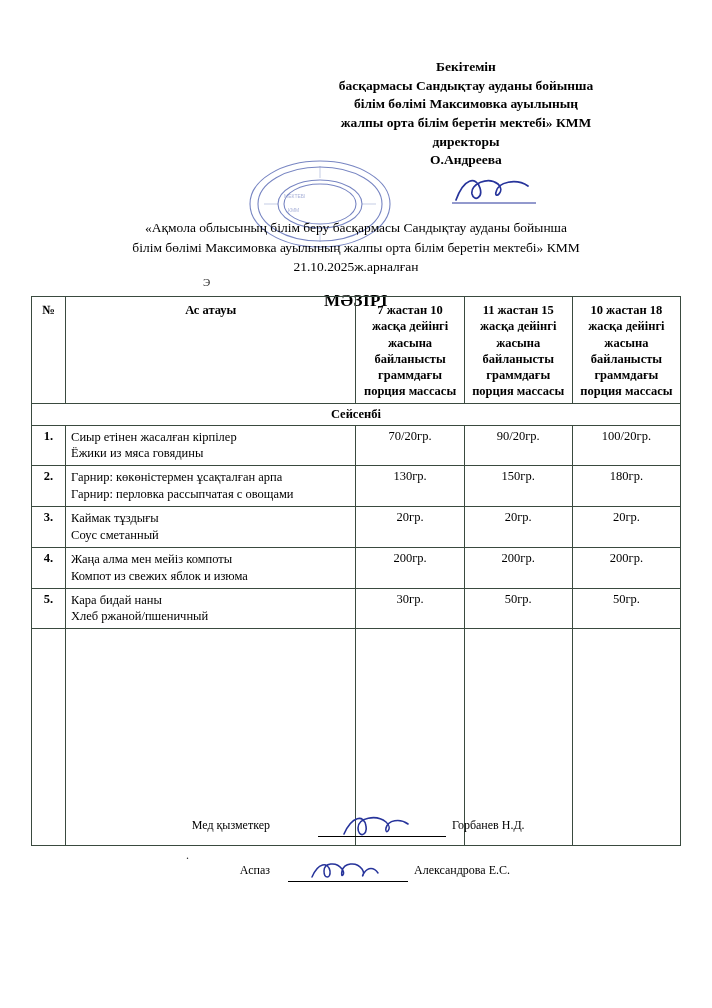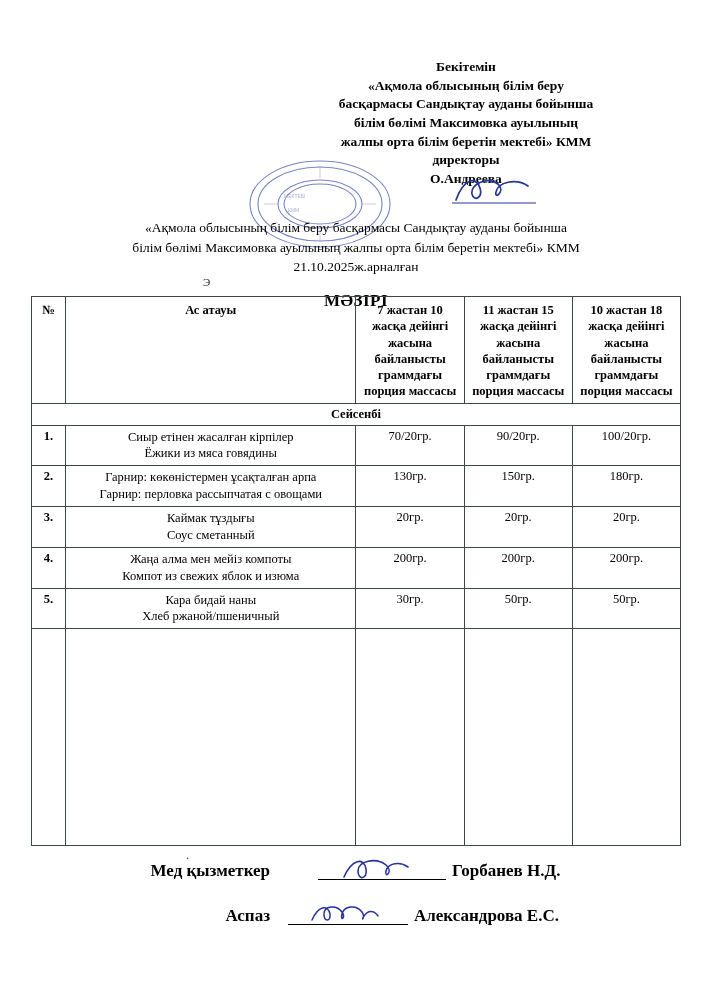--- a/index.html
+++ b/index.html
@@ -117,21 +117,21 @@
   .dayrow td {
     text-align: center;
     font-weight: bold;
     padding: 3px 0 4px;
   }
   td.num {
     text-align: center;
     font-weight: bold;
   }
   td.dish {
-    text-align: center;
+    text-align: left;
     line-height: 1.35;
   }
   td.dish .l2 { display: block; }
   td.gram {
     text-align: center;
   }
   .spacer-row td {
     height: 210px;
     border-left: 1px solid #3a4a3f;
     border-right: 1px solid #3a4a3f;
@@ -139,24 +139,24 @@
     border-bottom: 1px solid #3a4a3f;
   }
   .spacer-row td.inner {
     border-top: 1px solid #3a4a3f;
   }
 
   
   .footer {
     position: absolute;
     left: 0;
-    top: 861px;
+    top: 818px;
     width: 712px;
-    font-size: 17px;
-    font-weight: bold;
+    font-size: 12px;
+    font-weight: normal;
   }
   .sigrow {
     position: relative;
     height: 30px;
   }
   .sigrow .role {
     position: absolute;
     text-align: right;
   }
   .sigrow .rule {
@@ -190,21 +190,20 @@
     color: #333;
   }
 </style>
 </head>
 <body>
 
 <div class="page">
 
   <div class="approval">
     <span class="ln">Бекітемін</span>
-    <span class="ln">«Ақмола облысының білім беру</span>
     <span class="ln">басқармасы Сандықтау ауданы бойынша</span>
     <span class="ln">білім бөлімі Максимовка ауылының</span>
     <span class="ln">жалпы орта білім беретін мектебі» КММ</span>
     <span class="ln">директоры</span>
     <span class="ln">О.Андреева</span>
   </div>
 
   <svg class="stamp" viewBox="0 0 152 96">
     <g fill="none" stroke="#4457ab" stroke-width="1.1">
       <ellipse cx="76" cy="48" rx="70" ry="43"></ellipse>

